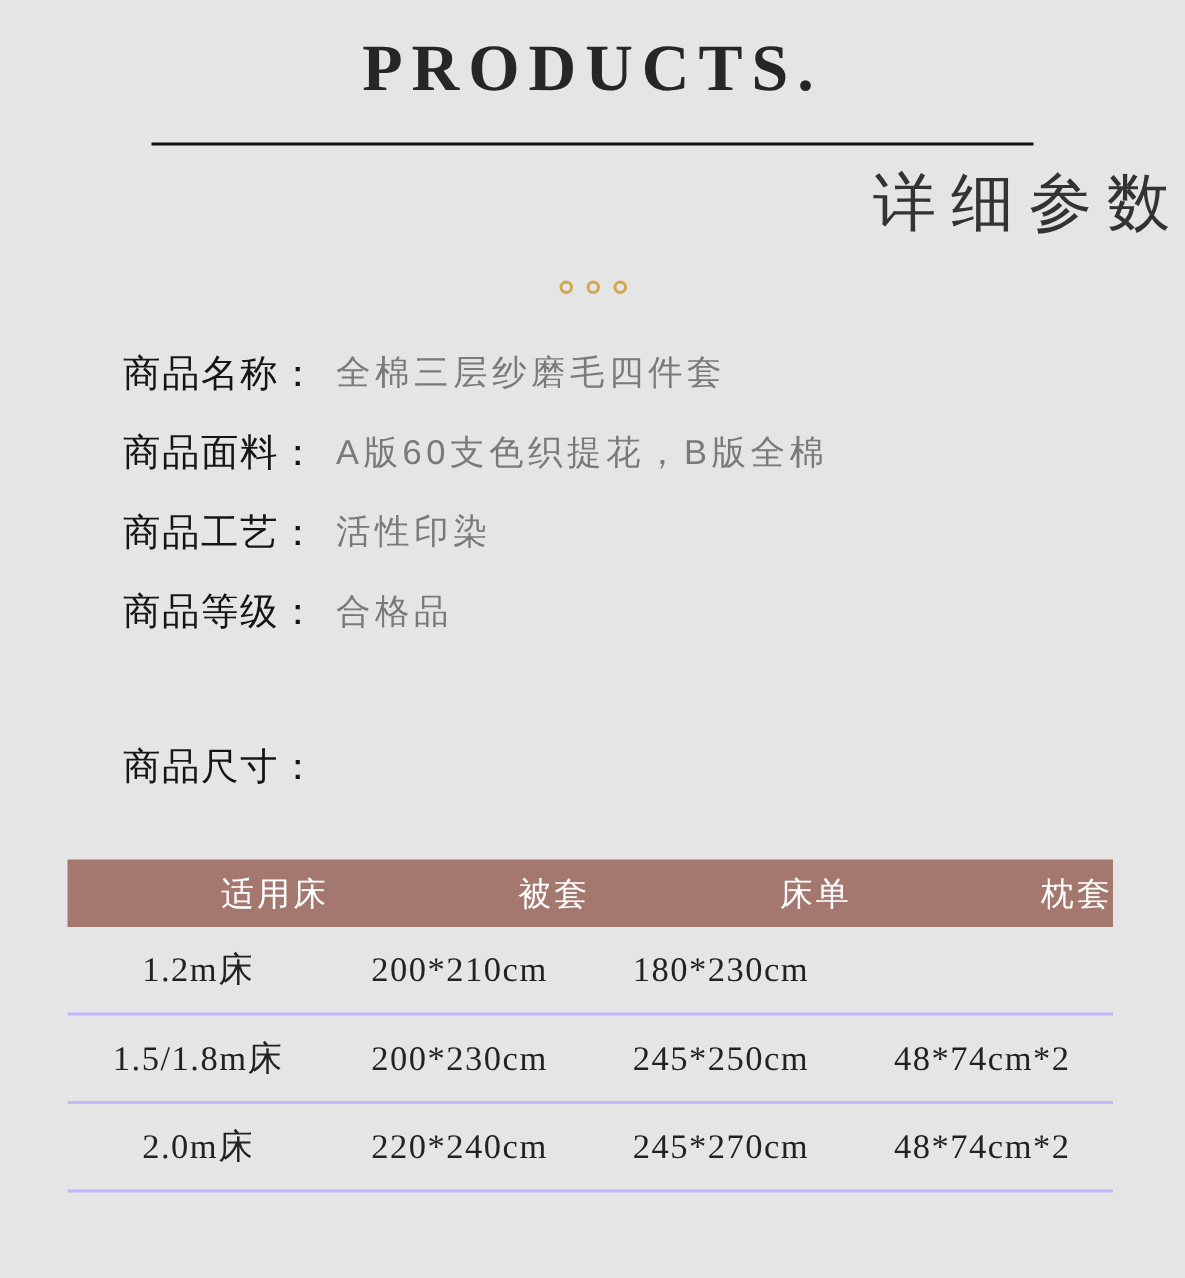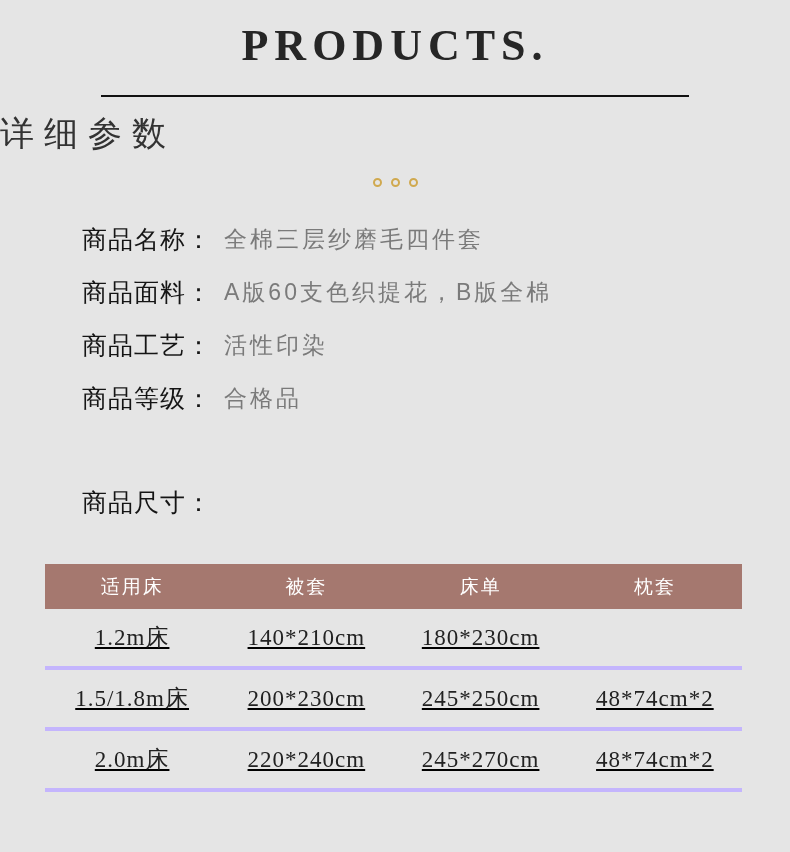--- a/index.html
+++ b/index.html
@@ -34,24 +34,24 @@
     width: 588px;
     height: 2px;
     background: #111111;
     margin: 27px auto 0 auto;
   }
 
   
   .page-title {
     margin: 0;
     padding-top: 17px;
-    text-align: left;
-    font-family: Liberation Sans, sans-serif;
+    text-align: right;
+    font-family: Liberation Mono, monospace;
     font-weight: 300;
-    font-size: 34px;
+    font-size: 42px;
     letter-spacing: 10px;
     color: #333333;
     line-height: 1.15;
   }
 
   
   .dots {
     margin-top: 25px;
     display: flex;
     justify-content: center;
@@ -109,33 +109,32 @@
     width: 697px;
   }
   .table-header-row {
     display: grid;
     grid-template-columns: 25% 25% 25% 25%;
     background: #a5786f;
     height: 45px;
     align-items: center;
   }
   .table-header-cell {
-    text-align: center;
-    font-family: "Liberation Serif", "DejaVu Serif", serif;
-    font-size: 19px;
+    text-align: right;
+    font-family: "Liberation Serif", "DejaVu Serif", serif;
+    font-size: 22px;
     color: #ffffff;
     letter-spacing: 2px;
   }
   .table-row {
     display: grid;
     grid-template-columns: 25% 25% 25% 25%;
     height: 57px;
     align-items: center;
-    border-bottom: 4px solid #c4b5fd;
-    text-decoration: underline;
+    border-bottom: 2px solid #c4b5fd;
   }
   .table-cell {
     text-align: center;
     font-family: "Liberation Serif", "DejaVu Serif", serif;
     font-size: 23px;
     color: #222222;
     letter-spacing: 1px;
   }
 </style>
 </head>
@@ -178,21 +177,21 @@
   <div class="size-table">
     <div class="table-header-row">
       <div class="table-header-cell">适用床</div>
       <div class="table-header-cell">被套</div>
       <div class="table-header-cell">床单</div>
       <div class="table-header-cell">枕套</div>
     </div>
 
     <div class="table-row">
       <div class="table-cell">1.2m床</div>
-      <div class="table-cell">140*210cm</div>
+      <div class="table-cell">200*210cm</div>
       <div class="table-cell">180*230cm</div>
     </div>
 
     <div class="table-row">
       <div class="table-cell">1.5/1.8m床</div>
       <div class="table-cell">200*230cm</div>
       <div class="table-cell">245*250cm</div>
       <div class="table-cell">48*74cm*2</div>
     </div>
 

